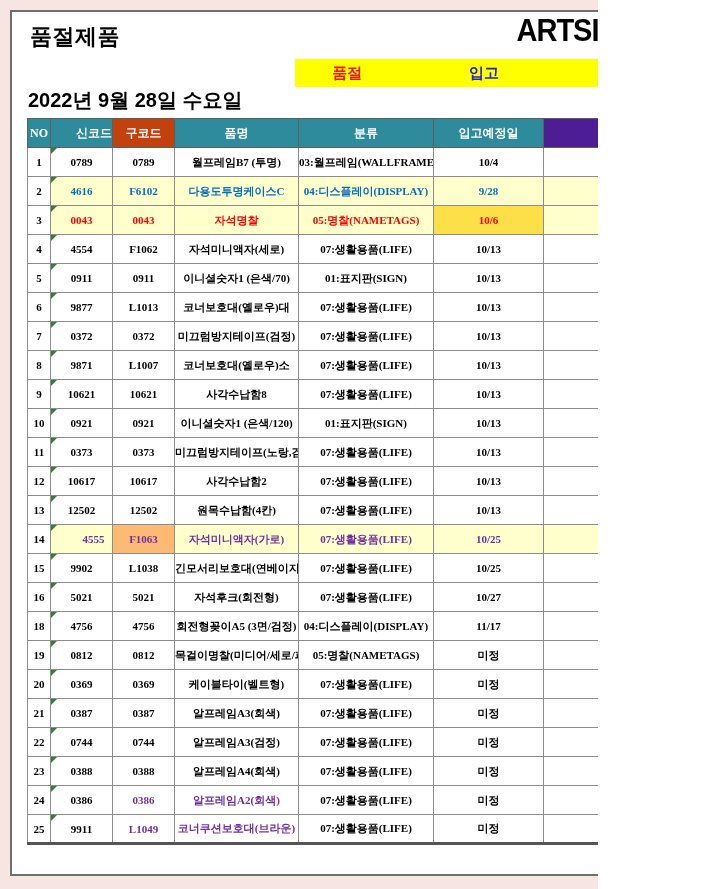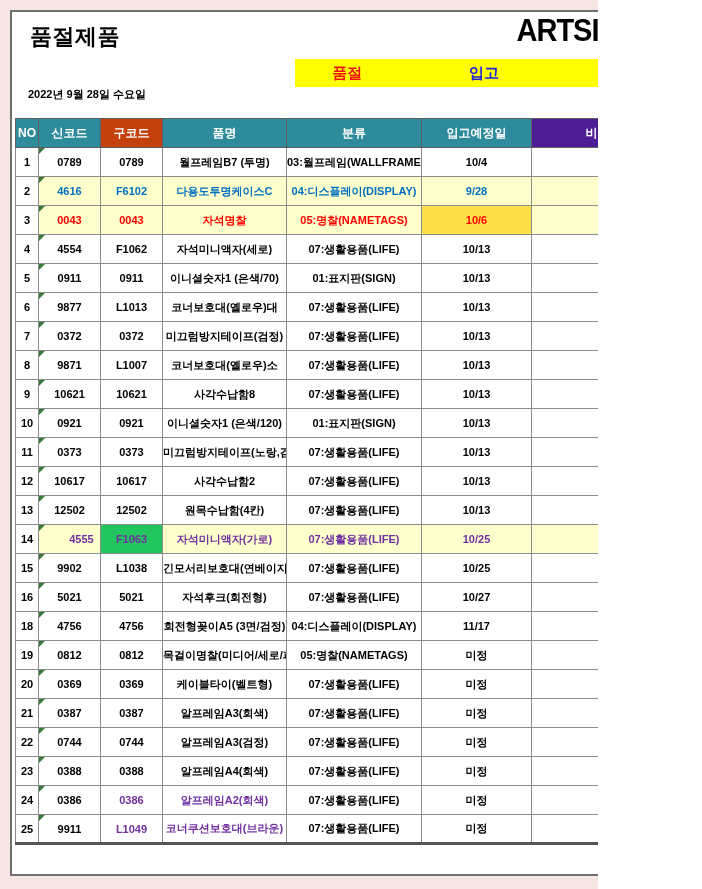--- a/index.html
+++ b/index.html
@@ -25,26 +25,26 @@
   }
   .legend {
     position:absolute; left:295px; top:59px; width:378px; height:28px;
     display:flex; align-items:center;gap:32px;
   }
   .legend-item {
     flex:1; text-align:center; font-size:15px; font-weight:700;
   }
   .date-line {
     position:absolute; left:28px; top:87px;
-    font-size:11px; font-weight:700; color:#000;
+    font-size:20px; font-weight:700; color:#000;
   }
   table.sheet {
-    position:absolute; left:15px; top:118px;
+    position:absolute; left:27px; top:118px;
     border-collapse:collapse; table-layout:fixed; width:648px;
-    border:1px solid #7F7F7F; border-bottom:3px solid #555555;
+    border:1px solid #7F7F7F; border-bottom:3px solid #555555;font-family:Liberation Serif, serif;
   }
   table.sheet th {
     height:29px; color:#ffffff; font-size:12px; font-weight:700;
     border:1px solid #5E5E5E; text-align:center; vertical-align:middle;
   }
   table.sheet td {
     position:relative; height:29px; background:#ffffff; color:#000;
     font-size:11px; font-weight:700; text-align:center; vertical-align:middle;
     border:1px solid #8C8C8C; white-space:nowrap; overflow:hidden;
   }
@@ -76,21 +76,21 @@
         <col style="width:62px">
         <col style="width:62px">
       <col style="width:124px">
         <col style="width:135px">
         <col style="width:110px">
       <col style="width:132px">
     </colgroup>
     <thead>
       <tr id="header-row">
           <th style="background: rgb(46, 139, 155);">NO</th>
-          <th style="background: rgb(46, 139, 155);">신코드</th>
+          <th style="background: rgb(46, 139, 155); text-align: right;">신코드</th>
           <th style="background: #c2410c;">구코드</th>
           <th style="background: rgb(46, 139, 155);">품명</th>
           <th style="background: rgb(46, 139, 155);">분류</th>
           <th style="background: rgb(46, 139, 155);">입고예정일</th>
           <th style="background: #4c1d95;">비고</th>
         </tr>
     </thead>
     <tbody id="table-body">
         <tr>
           <td>1</td>
@@ -205,21 +205,21 @@
           <td>12502<span class="tri" style="border-top-color: rgb(58, 122, 58);"></span></td>
           <td>12502</td>
           <td>원목수납함(4칸)</td>
           <td>07:생활용품(LIFE)</td>
           <td>10/13</td>
           <td></td>
         </tr>
         <tr>
           <td>14</td>
           <td style="color: rgb(112, 48, 160); background: rgb(255, 255, 204); padding-left: 24px;">4555<span class="tri" style="border-top-color: rgb(58, 122, 58);"></span></td>
-          <td style="color: rgb(112, 48, 160); background: #22c55e;">F1063</td>
+          <td style="color: rgb(112, 48, 160); background: #fdba74;">F1063</td>
           <td style="color: rgb(112, 48, 160); background: rgb(255, 255, 204);">자석미니액자(가로)</td>
           <td style="color: rgb(112, 48, 160); background: rgb(255, 255, 204);">07:생활용품(LIFE)</td>
           <td style="color: rgb(112, 48, 160); background: rgb(255, 255, 204);">10/25</td>
           <td style="color: rgb(112, 48, 160); background: rgb(255, 255, 204);"></td>
         </tr>
         <tr>
           <td>15</td>
           <td>9902<span class="tri" style="border-top-color: rgb(58, 122, 58);"></span></td>
           <td>L1038</td>
           <td>긴모서리보호대(연베이지)대</td>

